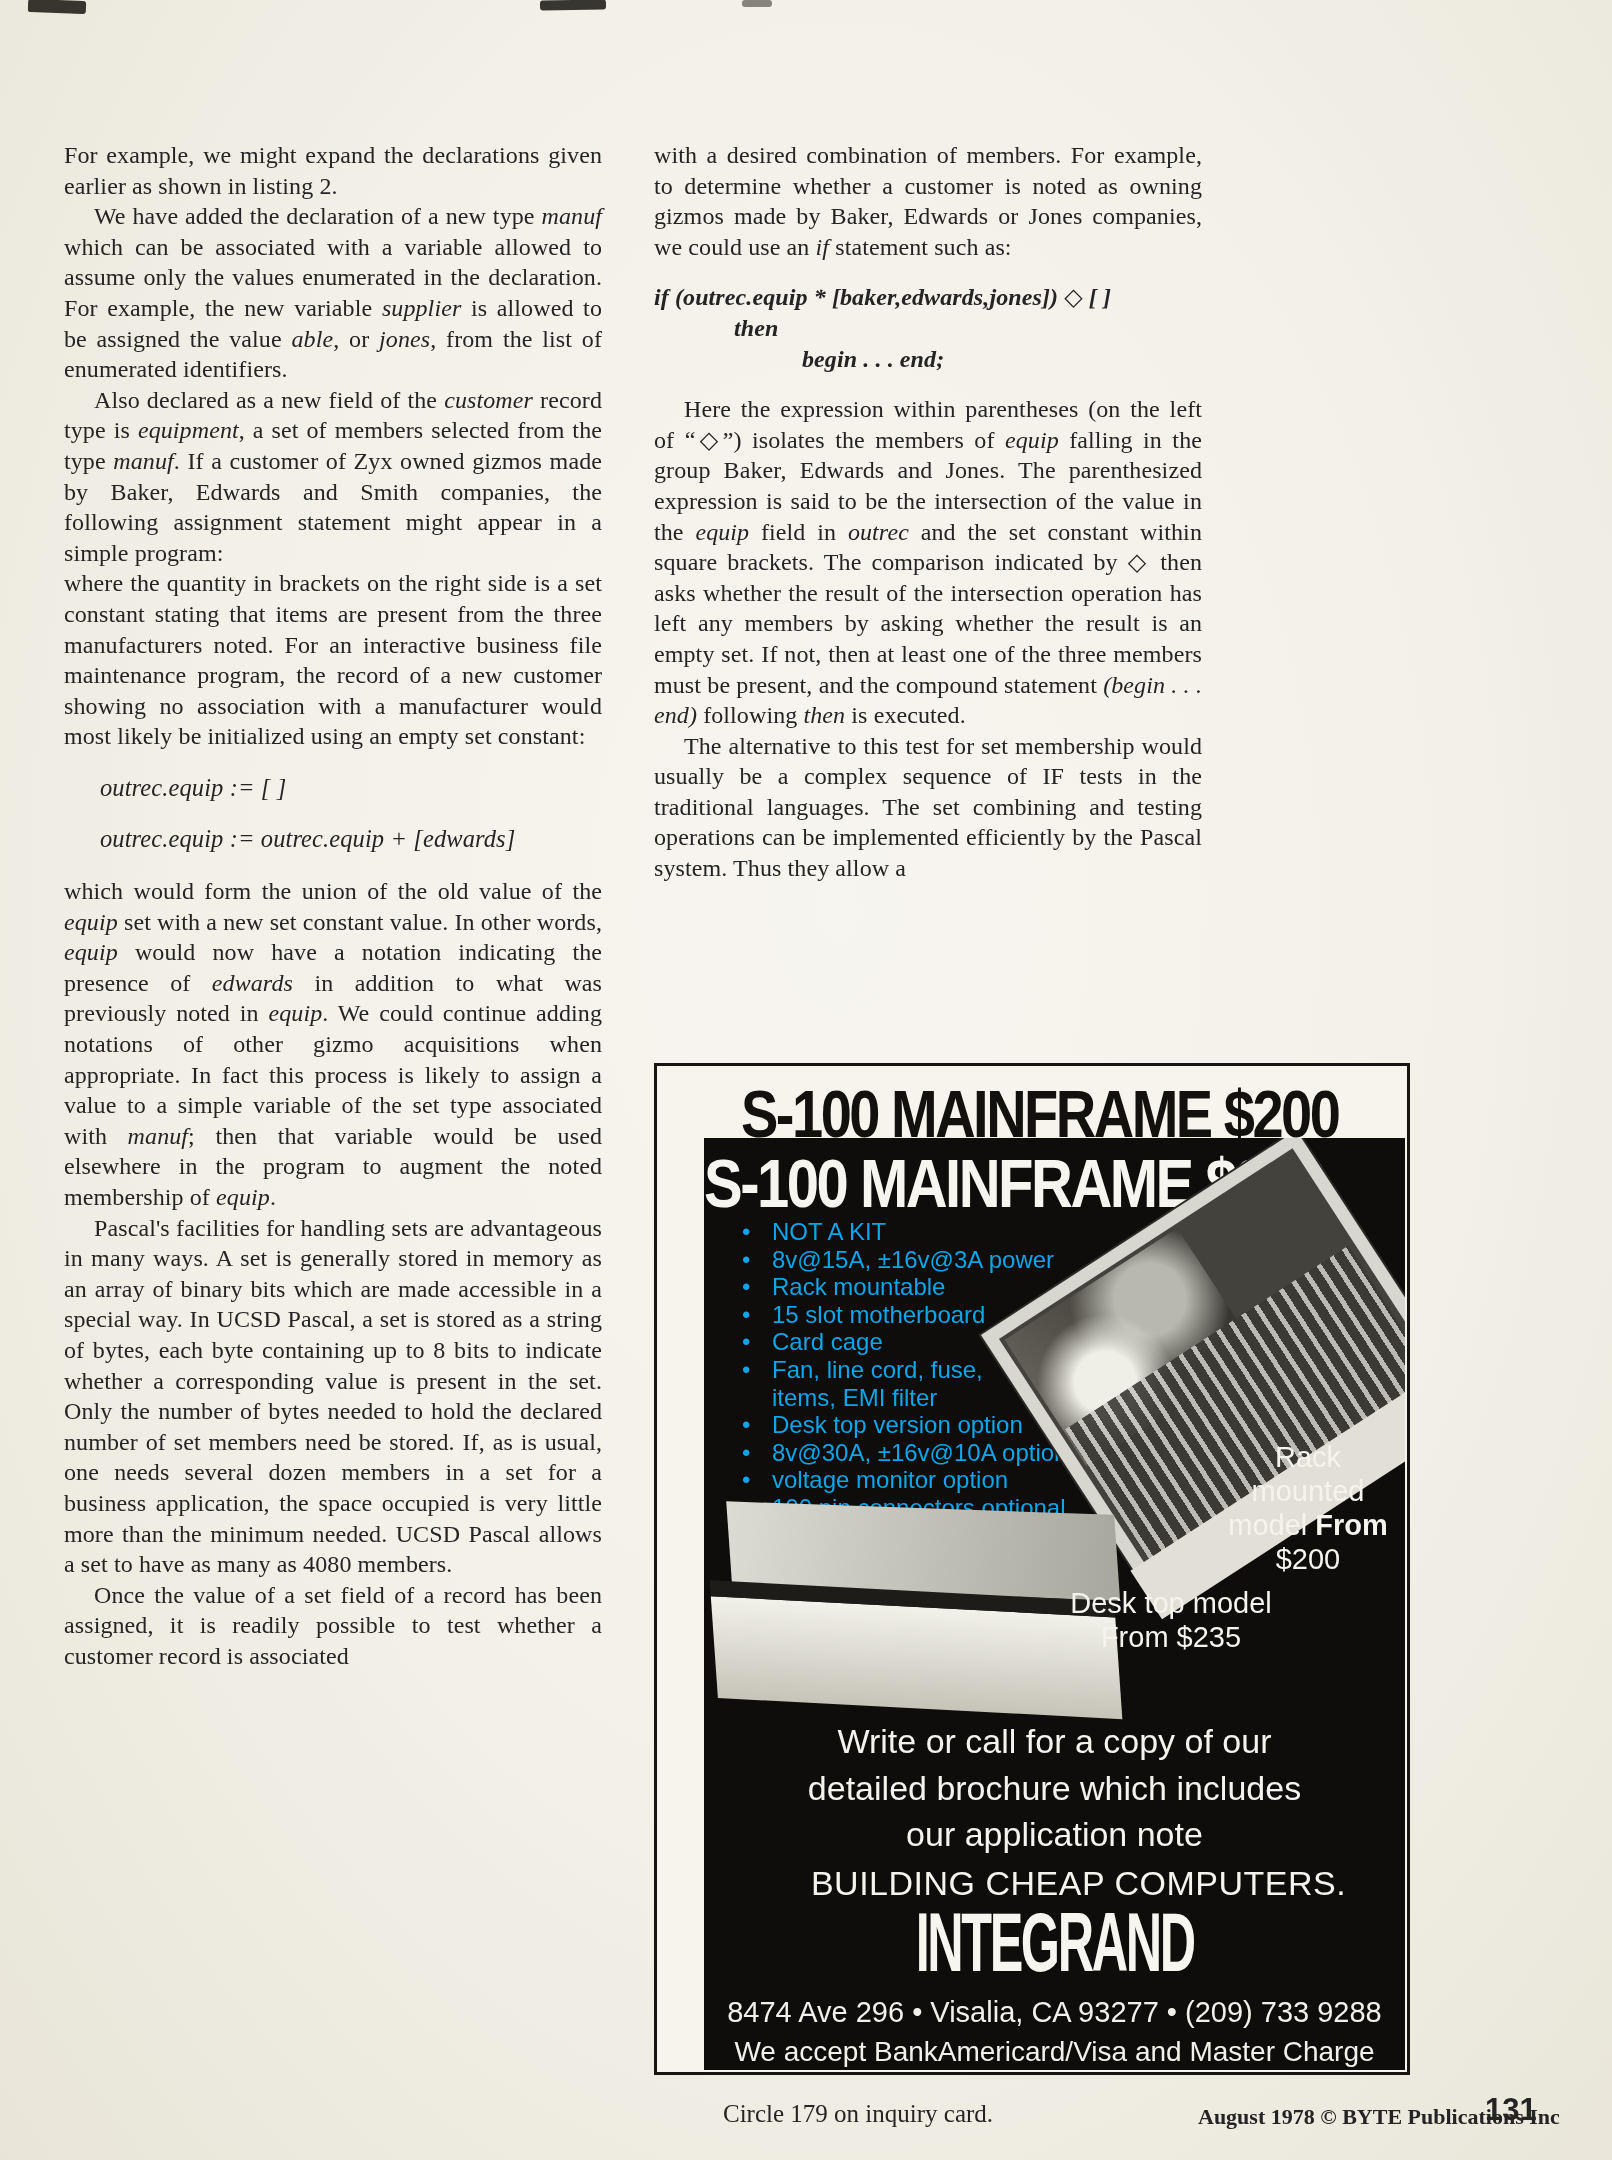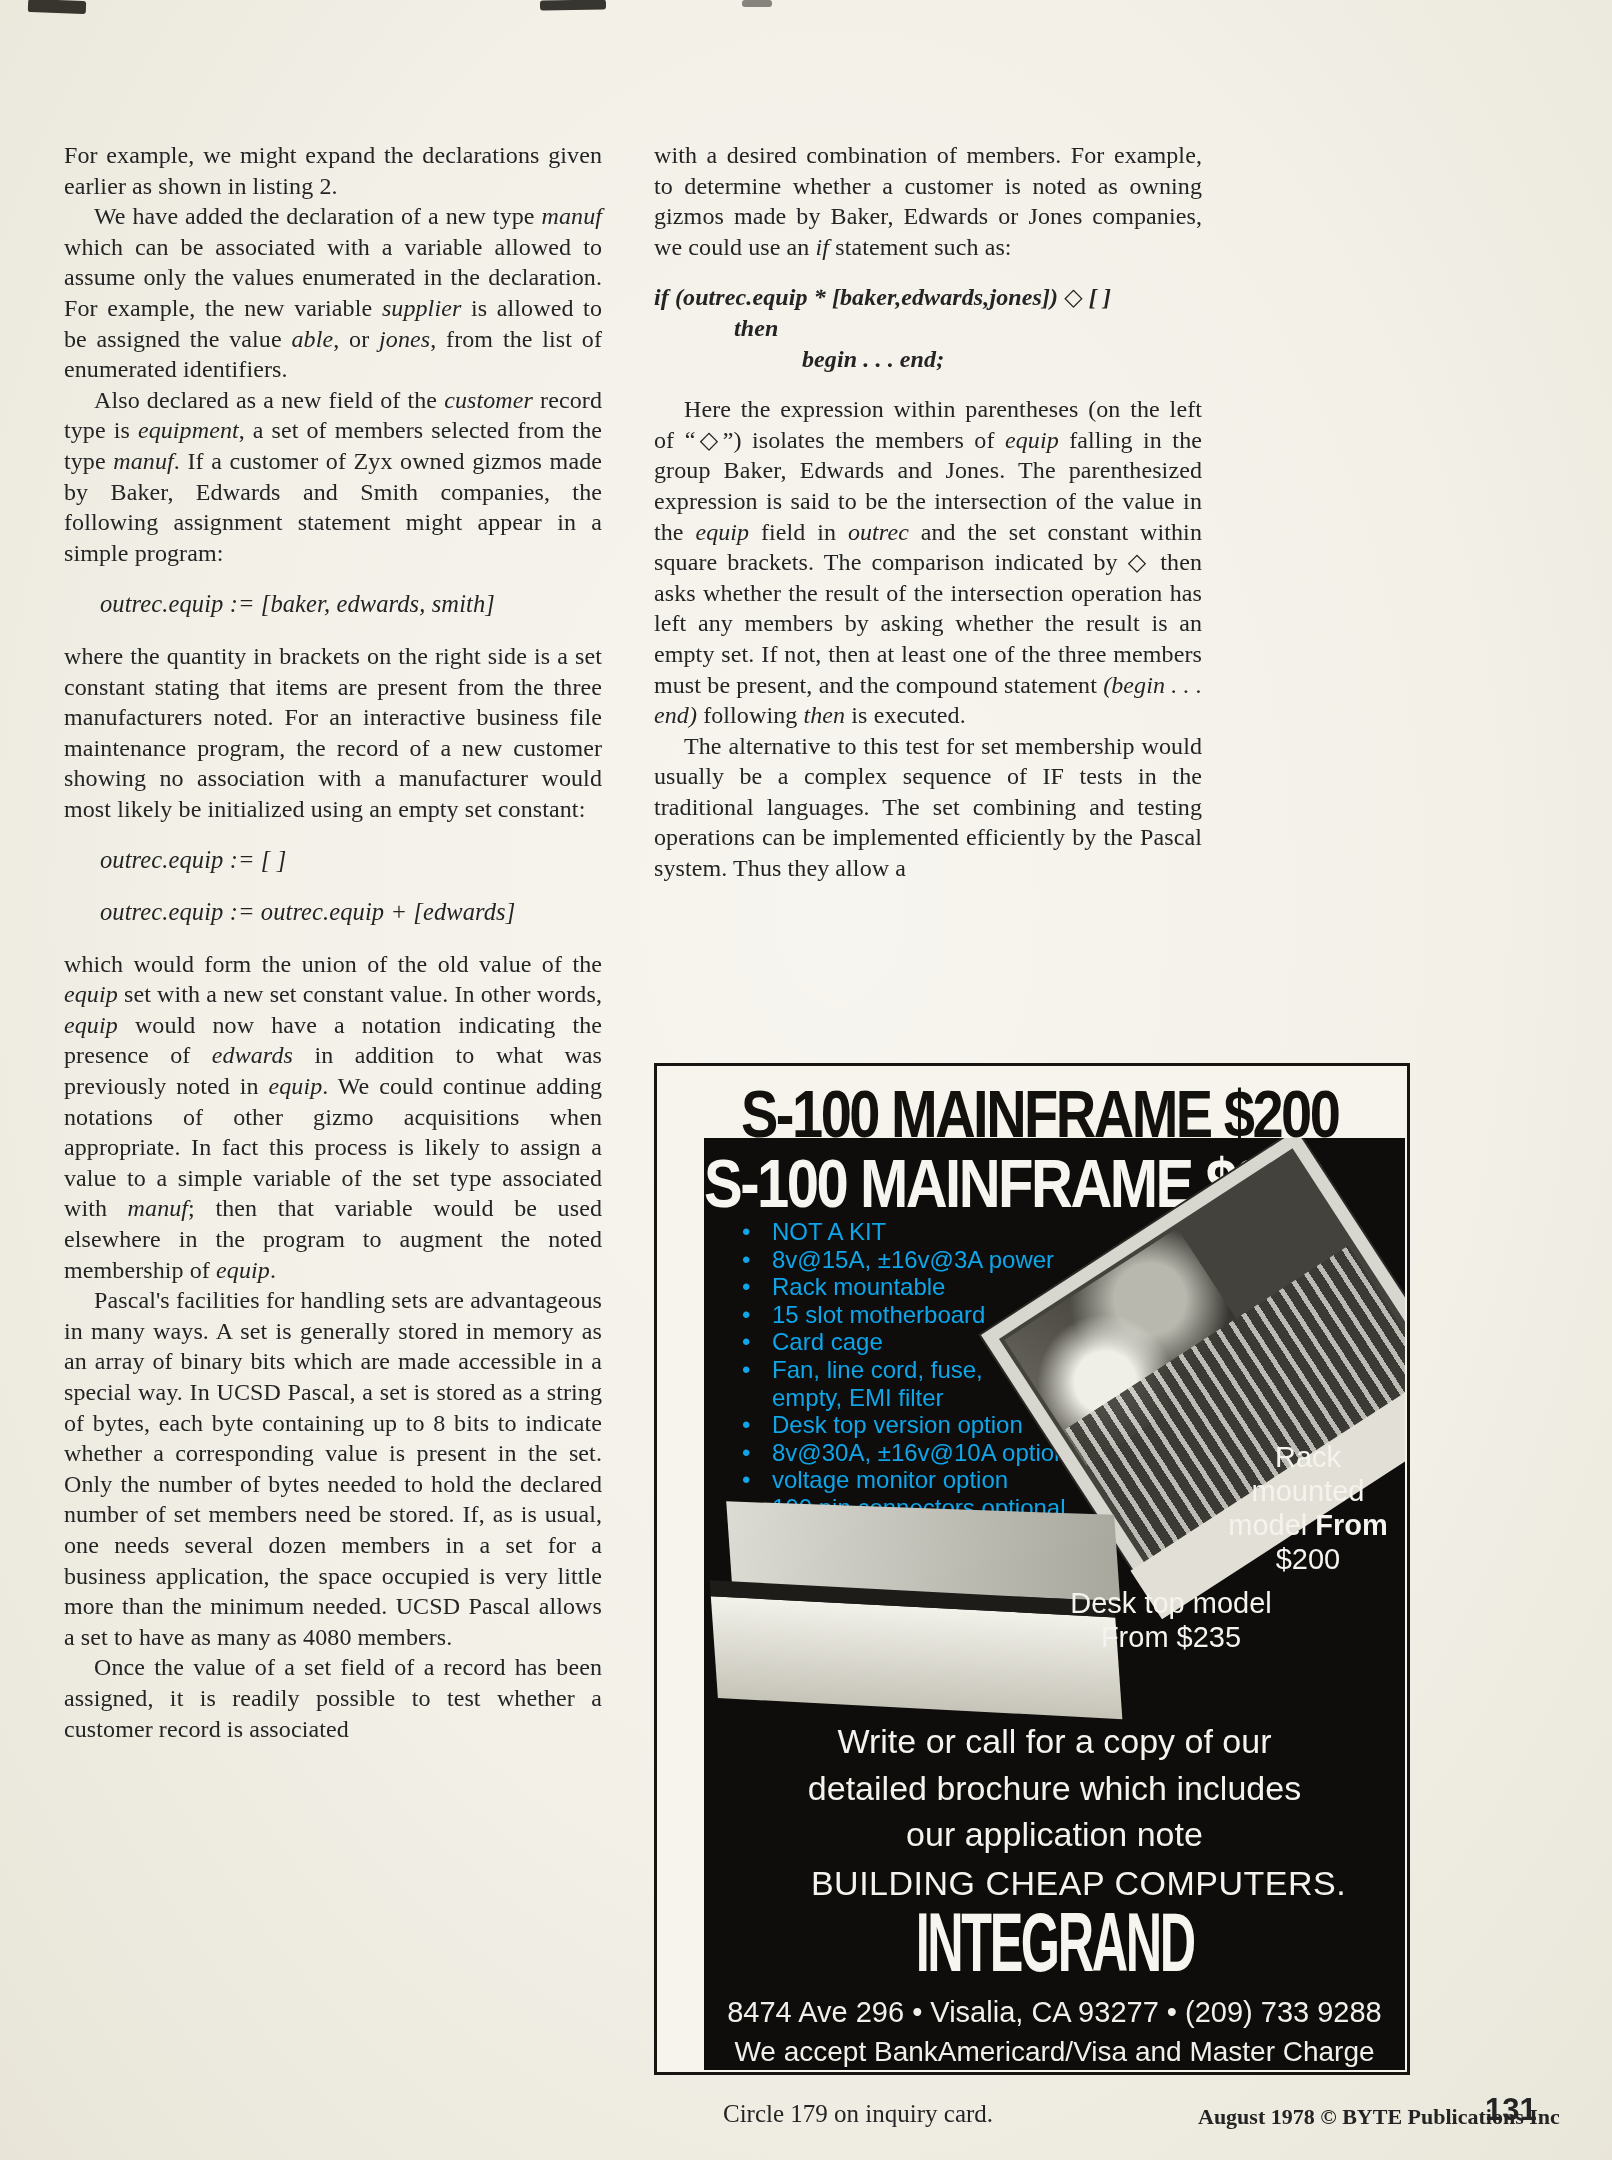--- a/index.html
+++ b/index.html
@@ -109,21 +109,20 @@
 <div class="page">
 
   <div class="smudge s1"></div>
   <div class="smudge s2"></div>
   <div class="smudge s3"></div>
 
   <div class="col col-left">
     <p>For example, we might expand the declarations given earlier as shown in listing 2.</p>
     <p class="ind">We have added the declaration of a new type <i>manuf</i> which can be associated with a variable allowed to assume only the values enumerated in the declaration. For example, the new variable <i>supplier</i> is allowed to be assigned the value <i>able</i>, or <i>jones</i>, from the list of enumerated identifiers.</p>
     <p class="ind">Also declared as a new field of the <i>customer</i> record type is <i>equipment</i>, a set of members selected from the type <i>manuf</i>. If a customer of Zyx owned gizmos made by Baker, Edwards and Smith companies, the following assignment statement might appear in a simple program:</p>
-    <div class="codeline">outrec.equip := [baker, edwards, smith]</div>
     <p>where the quantity in brackets on the right side is a set constant stating that items are present from the three manufacturers noted. For an interactive business file maintenance program, the record of a new customer showing no association with a manufacturer would most likely be initialized using an empty set constant:</p>
     <div class="codeline">outrec.equip := [ ]</div>
     <div class="codeline">outrec.equip := outrec.equip + [edwards]</div>
     <p>which would form the union of the old value of the <i>equip</i> set with a new set constant value. In other words, <i>equip</i> would now have a notation indicating the presence of <i>edwards</i> in addition to what was previously noted in <i>equip</i>. We could continue adding notations of other gizmo acquisitions when appropriate. In fact this process is likely to assign a value to a simple variable of the set type associated with <i>manuf</i>; then that variable would be used elsewhere in the program to augment the noted membership of <i>equip</i>.</p>
     <p class="ind">Pascal's facilities for handling sets are advantageous in many ways. A set is generally stored in memory as an array of binary bits which are made accessible in a special way. In UCSD Pascal, a set is stored as a string of bytes, each byte containing up to 8 bits to indicate whether a corresponding value is present in the set. Only the number of bytes needed to hold the declared number of set members need be stored. If, as is usual, one needs several dozen members in a set for a business application, the space occupied is very little more than the minimum needed. UCSD Pascal allows a set to have as many as 4080 members.</p>
     <p class="ind">Once the value of a set field of a record has been assigned, it is readily possible to test whether a customer record is associated</p>
   </div>
 
   <div class="col col-right">
     <p>with a desired combination of members. For example, to determine whether a customer is noted as owning gizmos made by Baker, Edwards or Jones companies, we could use an <i>if</i> statement such as:</p>
@@ -142,21 +141,21 @@
     <div class="ad-panel">
       <div class="ad-head ad-h2">S-100 MAINFRAME $200</div>
 
       <div class="ad-bullets">
         <div class="b">NOT A KIT</div>
         <div class="b">8v@15A, ±16v@3A power</div>
         <div class="b">Rack mountable</div>
         <div class="b">15 slot motherboard</div>
         <div class="b">Card cage</div>
         <div class="b">Fan, line cord, fuse,</div>
-        <div class="bc">empty, EMI filter</div>
+        <div class="bc">items, EMI filter</div>
         <div class="b">Desk top version option</div>
         <div class="b">8v@30A, ±16v@10A option</div>
         <div class="b">voltage monitor option</div>
         <div class="b">100 pin connectors optional</div>
       </div>
 
       <div class="photo-rack">
         <div class="pr-body">
           <div class="pr-guts"></div>
           <div class="pr-slots"></div>

